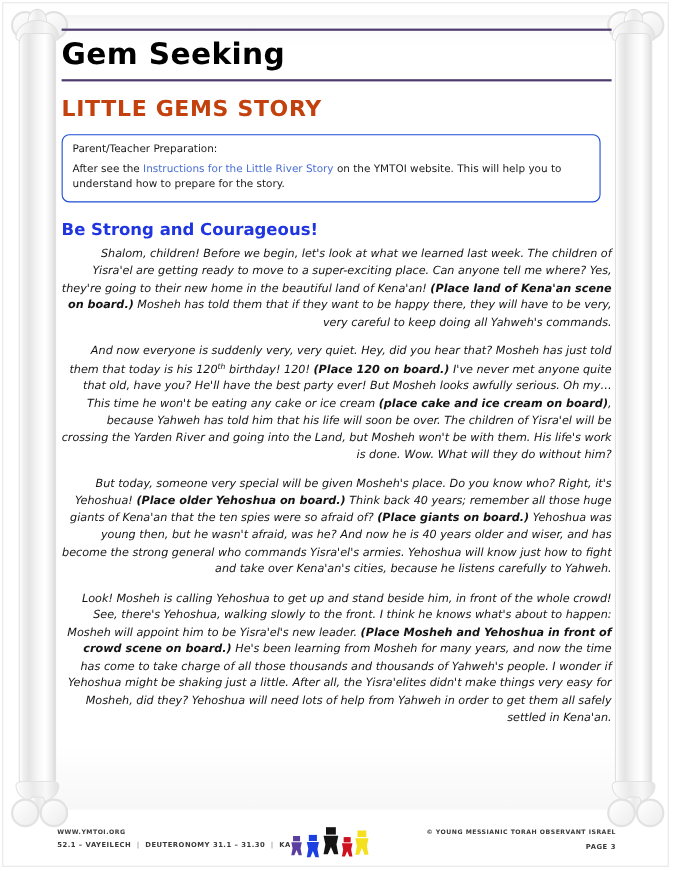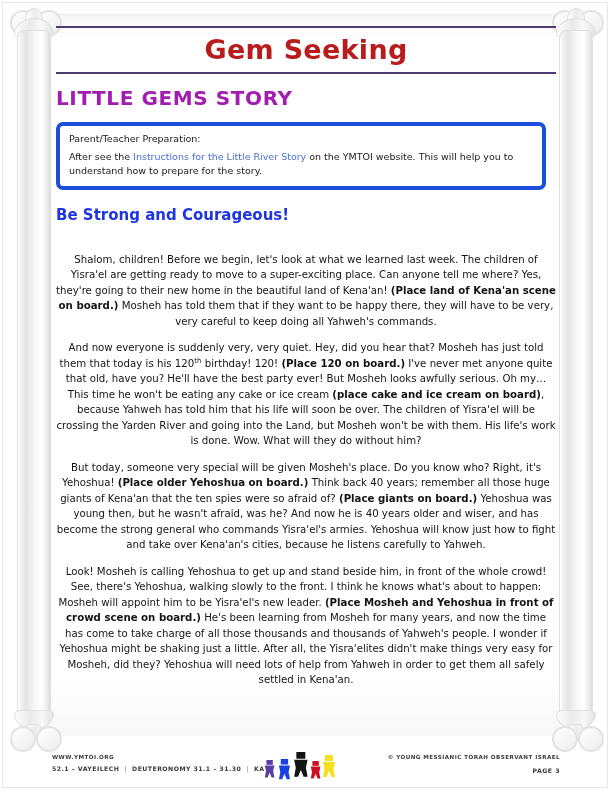--- a/index.html
+++ b/index.html
@@ -132,40 +132,40 @@
   }
 
   .rule {
     height: 2px;
     background: #4e3b6d;
     width: 100%;
   }
   .rule.thin { height: 2px; }
 
   #doc-title {
-    text-align: center;
-    color: #b91c1c;
+    text-align: left;
+    color: #000000;
     font-size: 27px;
     font-weight: bold;
     letter-spacing: 0.3px;
     padding: 6px 0 7px 0;
     font-family: "DejaVu Sans", sans-serif;
   }
 
   #section-title {
-    color: #a21caf;
+    color: #c2410c;
     font-size: 20px;
     font-weight: bold;
     letter-spacing: 0.6px;
     margin: 12px 0 12px 0;
     font-family: "DejaVu Sans", sans-serif;
   }
 
   .note-box {
-    border: 4px solid #1d4ed8;
+    border: 1px solid #1d4ed8;
     border-radius: 7px;
     padding: 7px 9px 8px 9px;
     box-sizing: border-box;
     width: 490px;
     background: #ffffff;
   }
   .note-label {
     font-size: 9.5px;
     color: #1a1a1a;
     margin-bottom: 6px;
@@ -179,31 +179,32 @@
   }
   .note-link {
     color: #4a6fd4;
     text-decoration: none;
   }
 
   #lesson-heading {
     color: #1f35e0;
     font-size: 15px;
     font-weight: bold;
-    margin: 16px 0 28px 0;
+    margin: 16px 0 6px 0;
     font-family: "DejaVu Sans", sans-serif;
   }
 
   .para {
     font-size: 10.2px;
     line-height: 1.52;
     color: #141414;
     margin: 0 0 11px 0;
-    text-align: center;
-    font-family: "DejaVu Sans", sans-serif;
+    text-align: right;
+    font-family: "DejaVu Sans", sans-serif;
+    font-style: italic;
   }
   .para b { font-weight: bold; }
   .para sup { font-size: 7px; vertical-align: super; }
 
   
   #footer {
     position: absolute;
     left: 0; top: 742px;
     width: 612px; height: 50px;
   }

